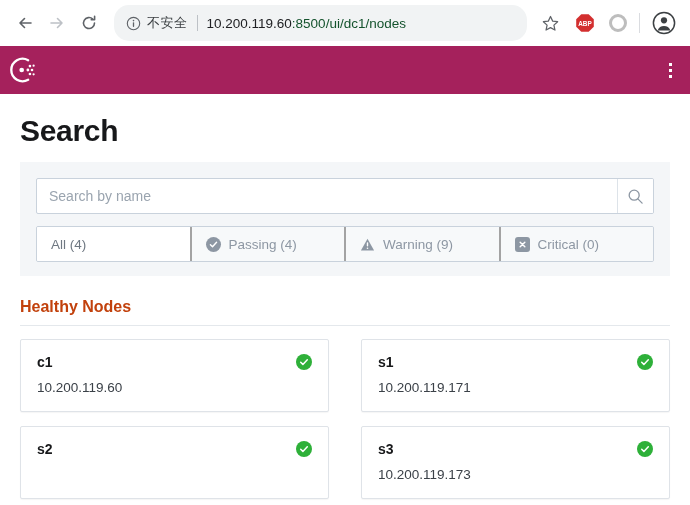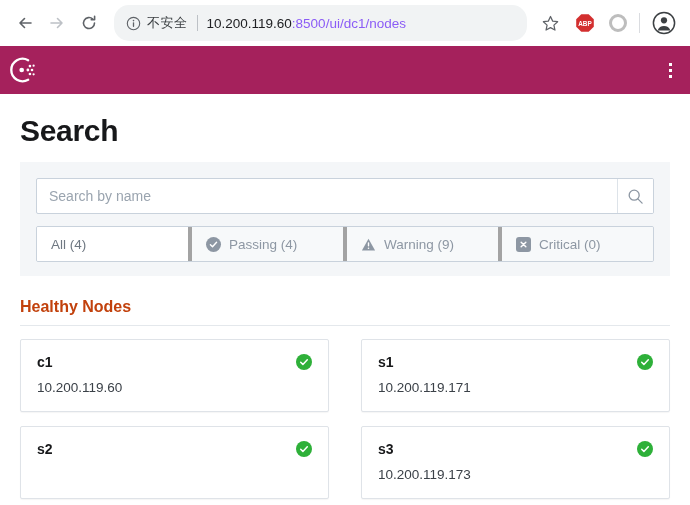--- a/index.html
+++ b/index.html
@@ -52,21 +52,21 @@
     flex: 0 0 auto;
   }
   .url {
     font-size: 13.5px;
     color: #202124;
     white-space: nowrap;
     overflow: hidden;
     text-overflow: ellipsis;
   }
   .url .host { color: #202124; }
-  .url .rest { color: #8b5cf6; }
+  .url .rest { color: #14532d; }
 
   .star-btn {
     width: 30px; height: 30px;
     display: flex; align-items: center; justify-content: center;
     flex: 0 0 auto;
   }
   .ext-abp {
     width: 20px; height: 20px;
     margin-left: 8px;
     flex: 0 0 auto;
@@ -166,21 +166,21 @@
     height: 36px;
   }
   .tab {
     flex: 1 1 0;
     display: flex;
     align-items: center;
     gap: 8px;
     padding: 0 14px;
     font-size: 13.5px;
     color: #8d97a3;
-    border-right: 4px solid #a3a3a3;
+    border-right: 2px solid #a3a3a3;
     background: #f7f9fa;
     cursor: pointer;
     min-width: 0;
   }
   .tab:last-child { border-right: none; }
   .tab.active { background: #ffffff; color: #6f7882; }
   .tab-label { white-space: nowrap; overflow:hidden; text-overflow: ellipsis; }
 
   .icon-check-gray {
     width: 15px; height: 15px; border-radius: 50%;

